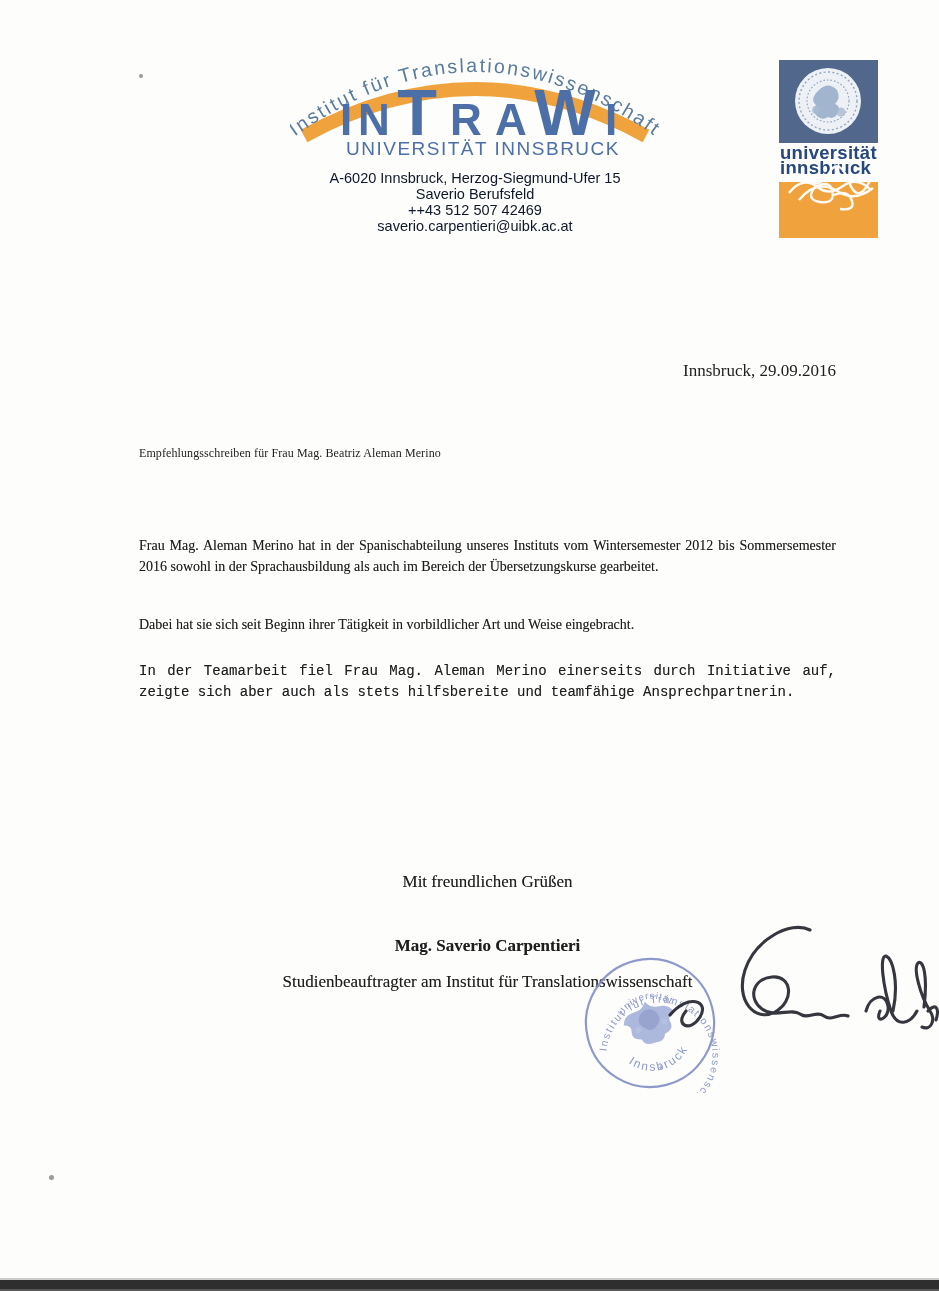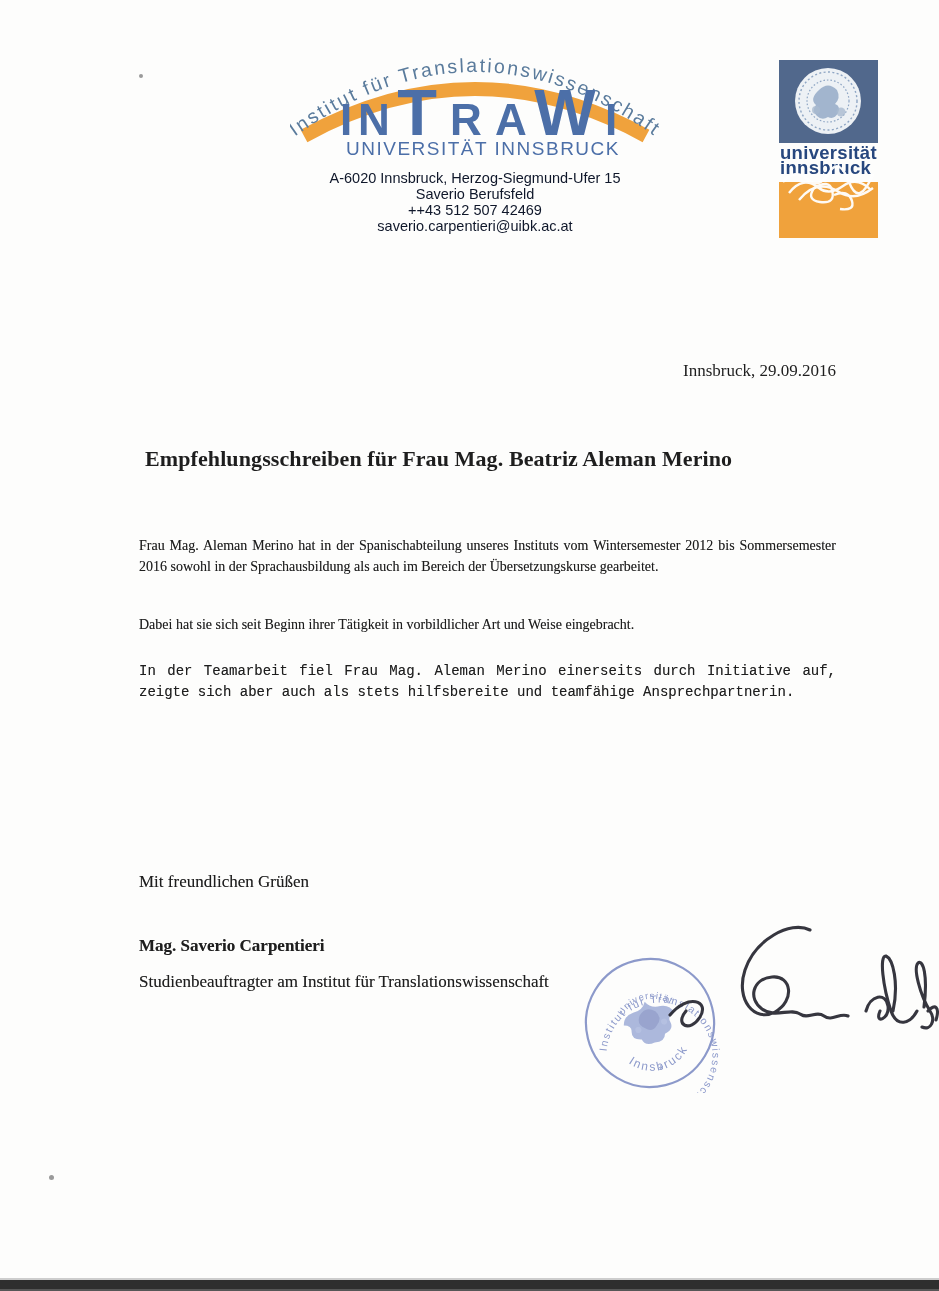--- a/index.html
+++ b/index.html
@@ -10,25 +10,25 @@
   .abs{position:absolute;}
   
   .addr{
     left:255px;top:170px;width:440px;text-align:center;
     font-family:"Liberation Sans","DejaVu Sans",sans-serif;
     font-size:14.5px;line-height:16px;color:#0f172a;
   }
   .uni-logo{left:779px;top:60px;width:99px;height:178px;}
   
   .dateline{left:139px;top:345px;width:697px;text-align:right;font-size:17px;margin-top:16px;}
-  .subject{left:145px;top:446px;width:697px;font-size:22px;font-weight:bold;letter-spacing:.1px;}
+  .subject{left:139px;top:446px;width:697px;font-size:12px;font-weight:normal;letter-spacing:.1px;}
   .para{left:139px;width:697px;font-size:14px;line-height:21px;text-align:justify;
         text-shadow:0 0 .4px rgba(30,30,30,.45);}
   .p1{top:535px;} .p2{top:614px;} .p3{top:661px;font-family:Liberation Mono, monospace;} .p4{top:723px;}
-  .closing-line{left:139px;width:697px;text-align:left;font-size:17px;
+  .closing-line{left:139px;width:697px;text-align:center;font-size:17px;
         text-shadow:0 0 .4px rgba(30,30,30,.45);}
   .greeting{top:872px;} .signer-name{top:936px;font-weight:bold;} .signer-title{top:972px;}
   .stamp{left:580px;top:953px;width:140px;height:140px;opacity:.88;}
   .signature{left:640px;top:915px;width:300px;height:165px;}
   .scan-strip-light{left:0;top:1278px;width:939px;height:2px;background:#cdcdcd;}
   .scan-strip-dark{left:0;top:1280px;width:939px;height:9px;background:#2e2e2e;}
   .scan-strip-foot{left:0;top:1289px;width:939px;height:2px;background:#565656;}
   .speck{position:absolute;background:#9a9a9a;border-radius:50%;}
 </style>
 </head>

